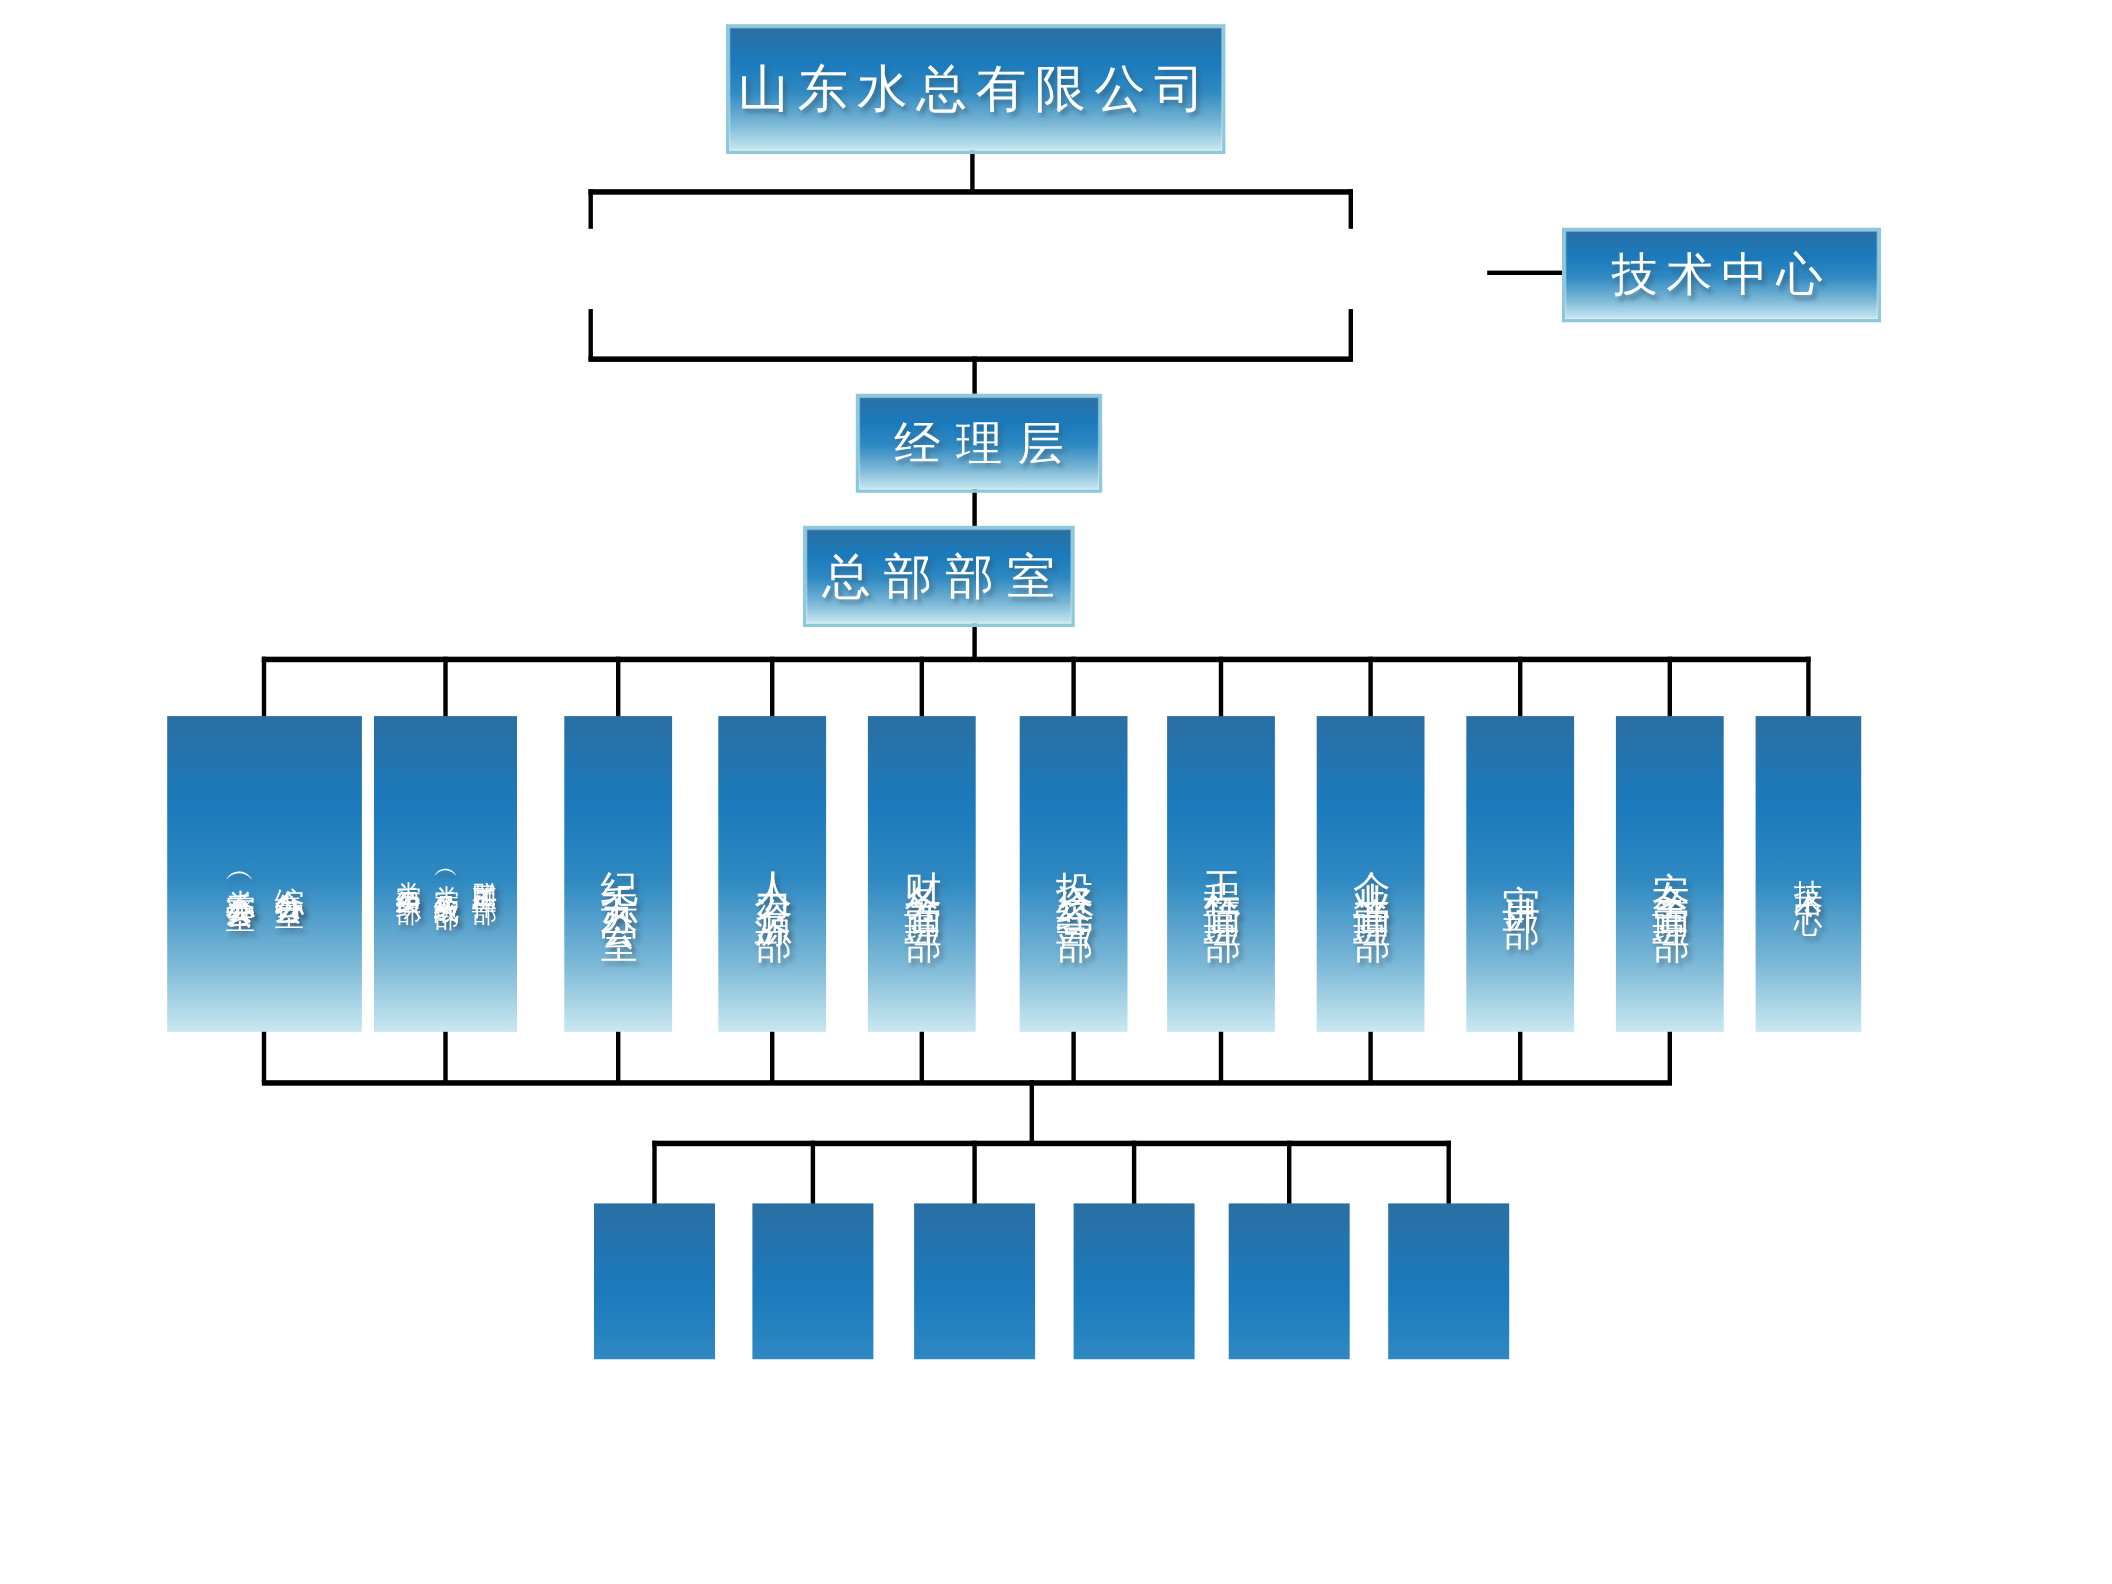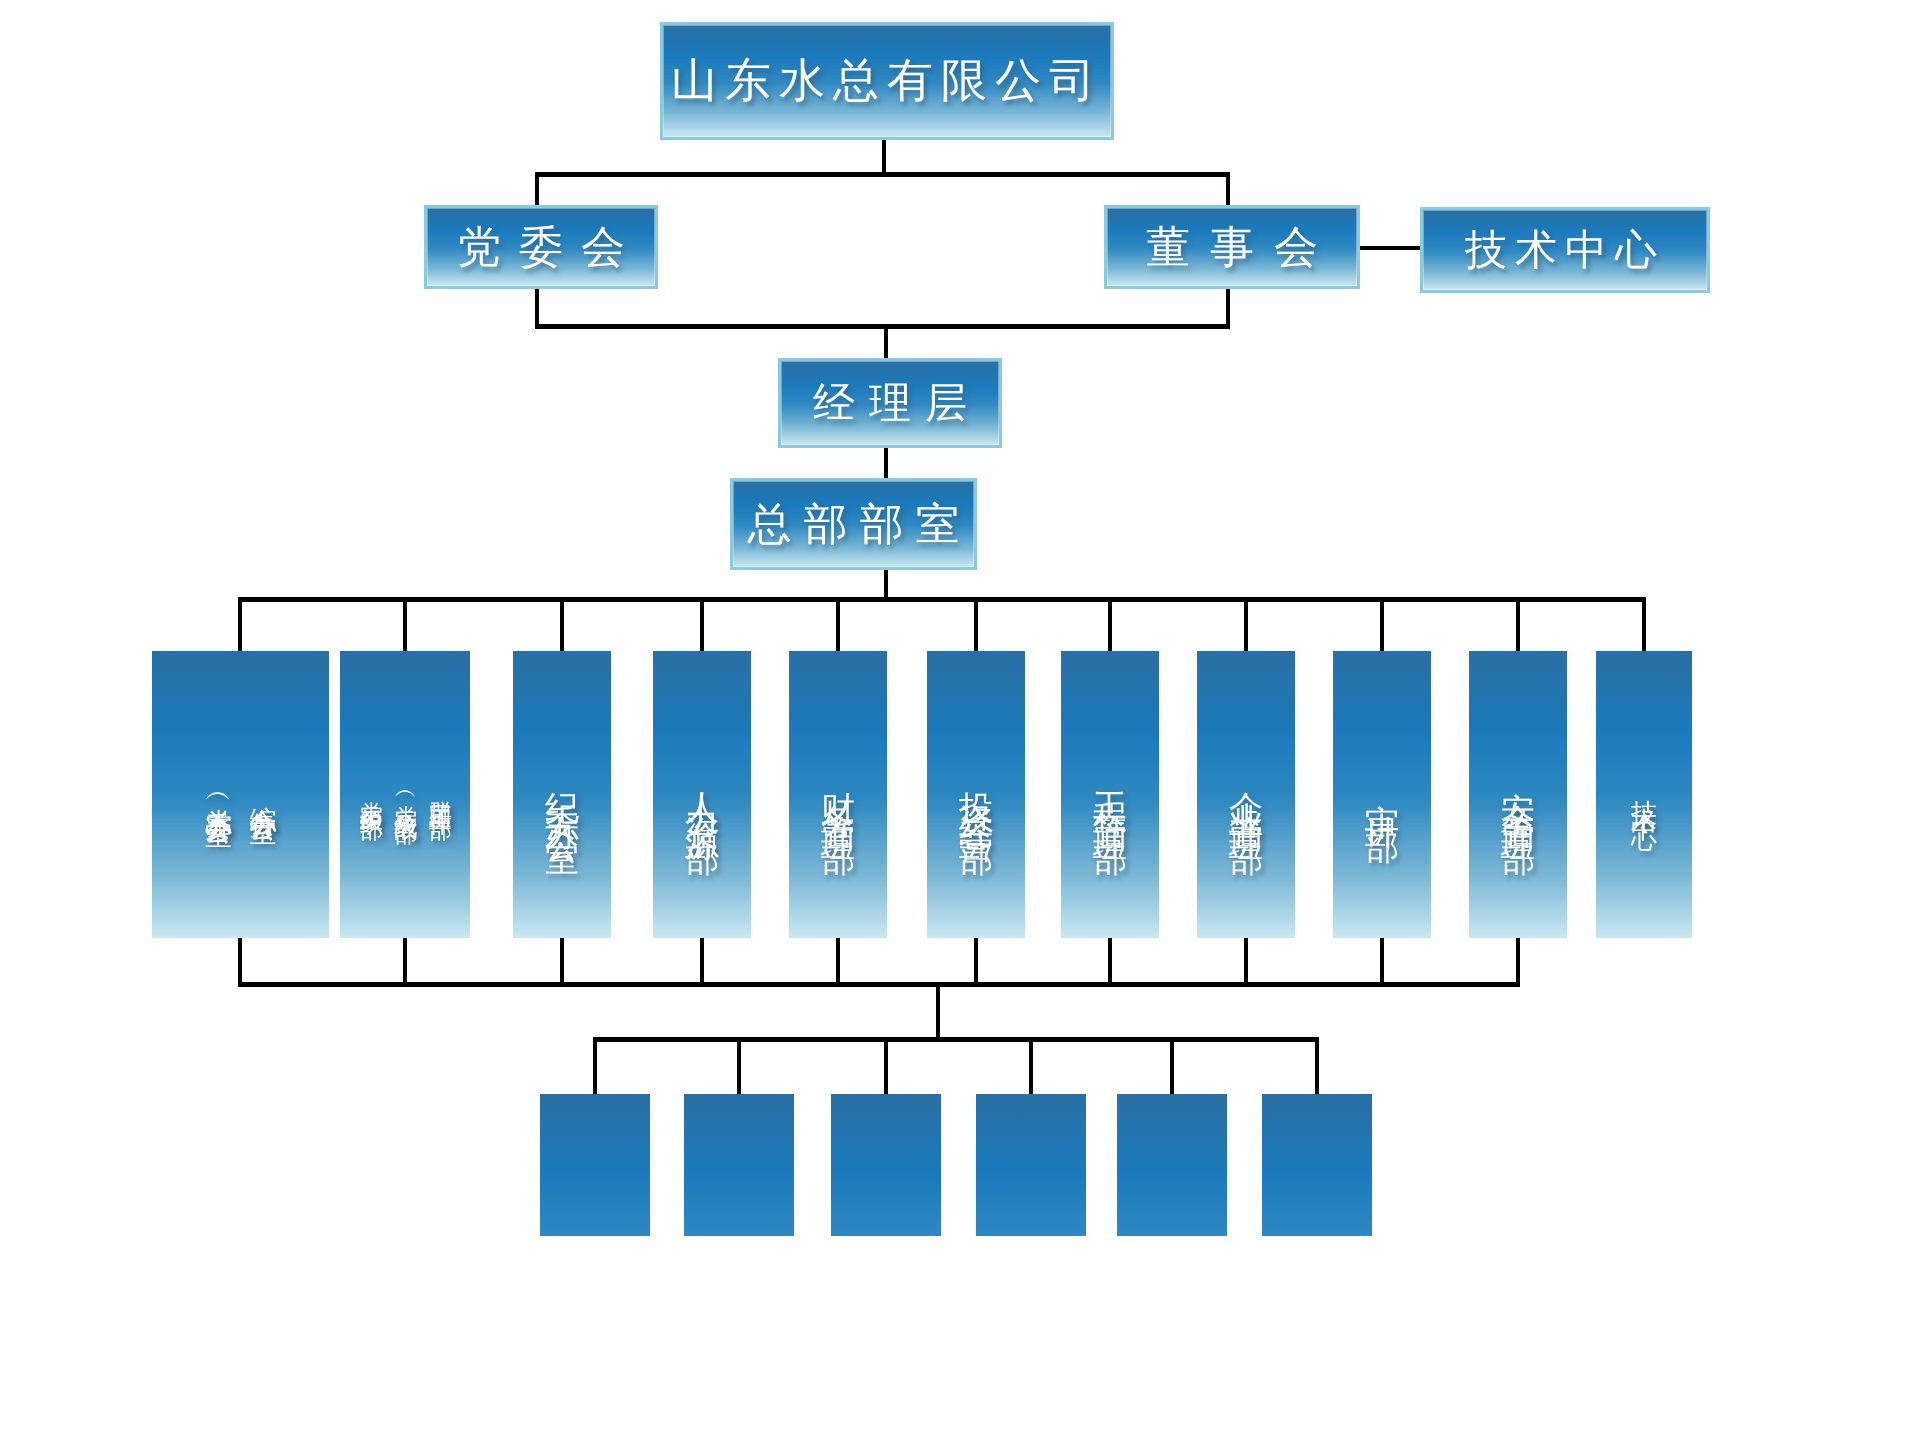--- a/index.html
+++ b/index.html
@@ -116,26 +116,20 @@
   <div class="line v" style="left:593px;top:1037px;height:59px;"></div>
   <div class="line v" style="left:737px;top:1037px;height:59px;"></div>
   <div class="line v" style="left:884px;top:1037px;height:59px;"></div>
   <div class="line v" style="left:1029px;top:1037px;height:59px;"></div>
   <div class="line v" style="left:1170px;top:1037px;height:59px;"></div>
   <div class="line v" style="left:1315px;top:1037px;height:59px;"></div>
 
   <div class="box bordered" id="box-root">
     <span class="hlabel">山东水总有限公司</span>
   </div>
-  <div class="box bordered" id="box-party">
-    <span class="hlabel">党委会</span>
-  </div>
-  <div class="box bordered" id="box-board">
-    <span class="hlabel">董事会</span>
-  </div>
   <div class="box bordered" id="box-audit">
     <span class="hlabel">技术中心</span>
   </div>
   <div class="box bordered" id="box-mgmt">
     <span class="hlabel">经理层</span>
   </div>
   <div class="box bordered" id="box-hq">
     <span class="hlabel">总部部室</span>
   </div>
 

